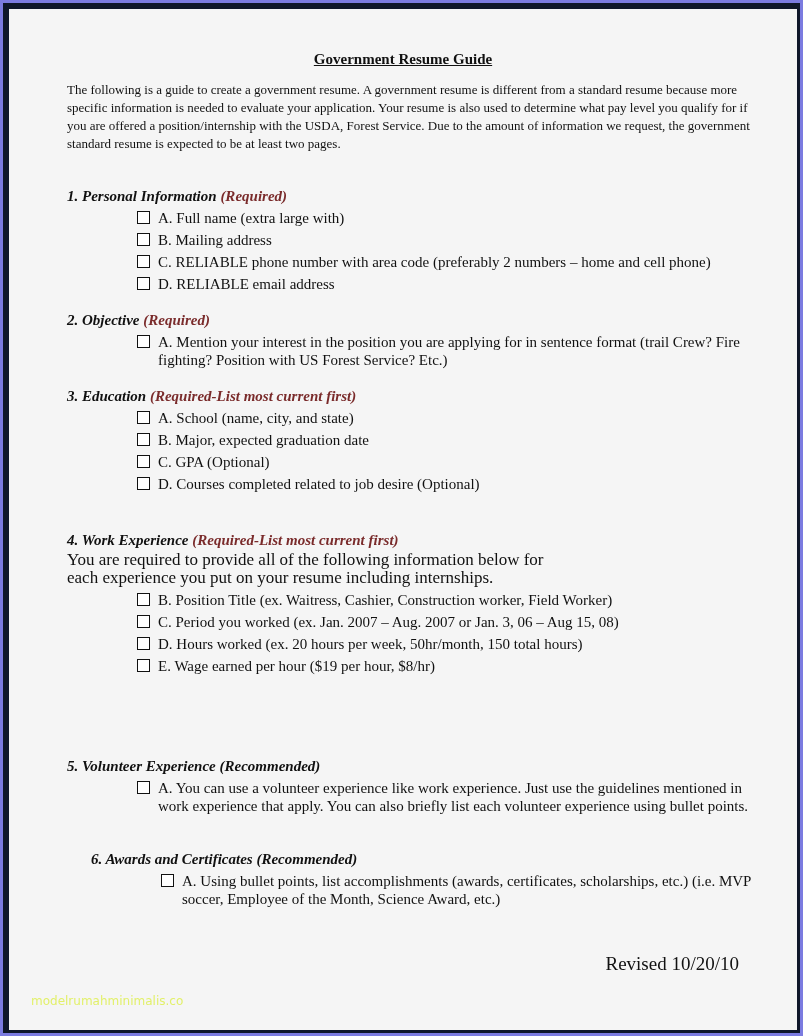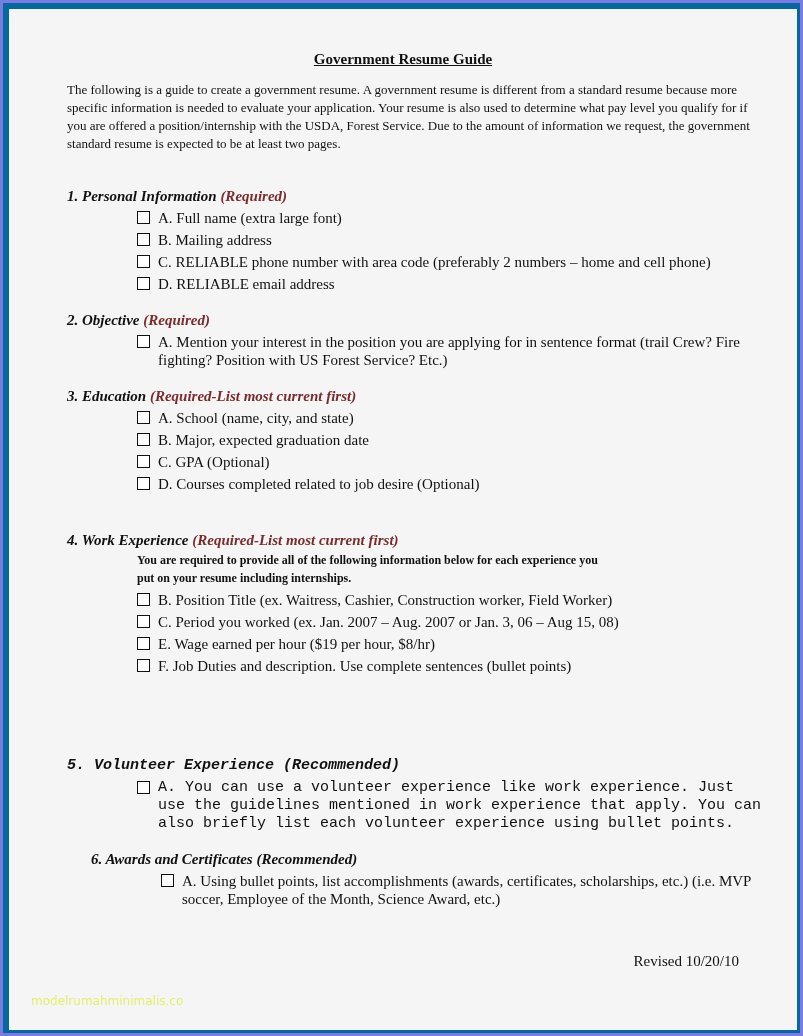--- a/index.html
+++ b/index.html
@@ -5,21 +5,21 @@
   html, body { margin: 0; padding: 0; }
   body {
     width: 803px; height: 1036px;
     background: #7b7be0;
     position: relative; overflow: hidden;
     font-family: "Liberation Serif", "DejaVu Serif", serif;
     color: #111;
   }
   .frame {
     position: absolute; left: 3px; top: 3px; right: 3px; bottom: 3px;
-    background: #0369a1;
+    background: #0f172a;
   }
   .page {
     position: absolute; left: 6px; top: 6px; right: 3px; bottom: 3px;
     background: #f5f5f5;
   }
   .title {
     position: absolute; left: 0; right: 0; top: 42px;
     text-align: center; font-weight: bold; font-size: 15px;
     text-decoration: underline;
   }
@@ -30,23 +30,23 @@
   .section { position: absolute; left: 58px; width: 700px; }
   .heading { font-size: 15px; font-style: italic; font-weight: bold; line-height: 18px; }
   .req { color: #7a2b2b; }
   .items { margin-left: 70px; }
   .item { display: flex; align-items: flex-start; font-size: 15px; line-height: 18px; margin-top: 4px; }
   .item .box {
     flex: 0 0 auto; width: 11px; height: 11px; border: 1.5px solid #111;
     margin-top: 2px; margin-right: 8px; background: #fff;
   }
   .item .txt { flex: 1; }
-  .note { margin-left: 70px; font-size: 12px; line-height: 18px; margin-top: 2px; font-weight: bold; }
+  .note { font-size: 17px; line-height: 18px; margin-top: 2px; }
   .revised {
-    position: absolute; right: 58px; top: 944px; font-size: 15px;
+    position: absolute; right: 58px; top: 944px; font-size: 19px;
   }
   .watermark {
     position: absolute; left: 22px; top: 985px;
     font-family: "DejaVu Sans", sans-serif; font-size: 12px; color: #e2f06a;
   }
 </style>
 </head>
 <body>
 
 <div class="frame">
@@ -56,21 +56,21 @@
   <div class="intro">The following is a guide to create a government resume. A government resume is different from a standard resume because more specific information is needed to evaluate your application. Your resume is also used to determine what pay level you qualify for if you are offered a position/internship with the USDA, Forest Service. Due to the amount of information we request, the government standard resume is expected to be at least two pages.</div>
 
   <div class="section" style="top:178px;">
     <div class="heading">
       <span>1. Personal Information</span>
       <span class="req">(Required)</span>
     </div>
     <div class="items">
       <div class="item">
             <span class="box"></span>
-            <span class="txt">A. Full name (extra large font)</span>
+            <span class="txt">A. Full name (extra large with)</span>
           </div>
       <div class="item">
             <span class="box"></span>
             <span class="txt">B. Mailing address</span>
           </div>
       <div class="item">
             <span class="box"></span>
             <span class="txt">C. RELIABLE phone number with area code (preferably 2 numbers – home and cell phone)</span>
           </div>
       <div class="item">
@@ -128,30 +128,30 @@
       <div class="item">
             <span class="box"></span>
             <span class="txt">B. Position Title (ex. Waitress, Cashier, Construction worker, Field Worker)</span>
           </div>
       <div class="item">
             <span class="box"></span>
             <span class="txt">C. Period you worked (ex. Jan. 2007 – Aug. 2007 or Jan. 3, 06 – Aug 15, 08)</span>
           </div>
       <div class="item">
             <span class="box"></span>
-            <span class="txt">E. Wage earned per hour ($19 per hour, $8/hr)</span>
+            <span class="txt">D. Hours worked (ex. 20 hours per week, 50hr/month, 150 total hours)</span>
           </div>
       <div class="item">
             <span class="box"></span>
-            <span class="txt">F. Job Duties and description. Use complete sentences (bullet points)</span>
+            <span class="txt">E. Wage earned per hour ($19 per hour, $8/hr)</span>
           </div>
     </div>
   </div>
 
-  <div class="section" style="top:748px;font-family:Liberation Mono, monospace;">
+  <div class="section" style="top:748px;">
     <div class="heading">
       <span>5. Volunteer Experience (Recommended)</span>
     </div>
     <div class="items">
       <div class="item">
             <span class="box"></span>
             <span class="txt">A. You can use a volunteer experience like work experience. Just use the guidelines mentioned in work experience that apply. You can also briefly list each volunteer experience using bullet points.</span>
           </div>
     </div>
   </div>

